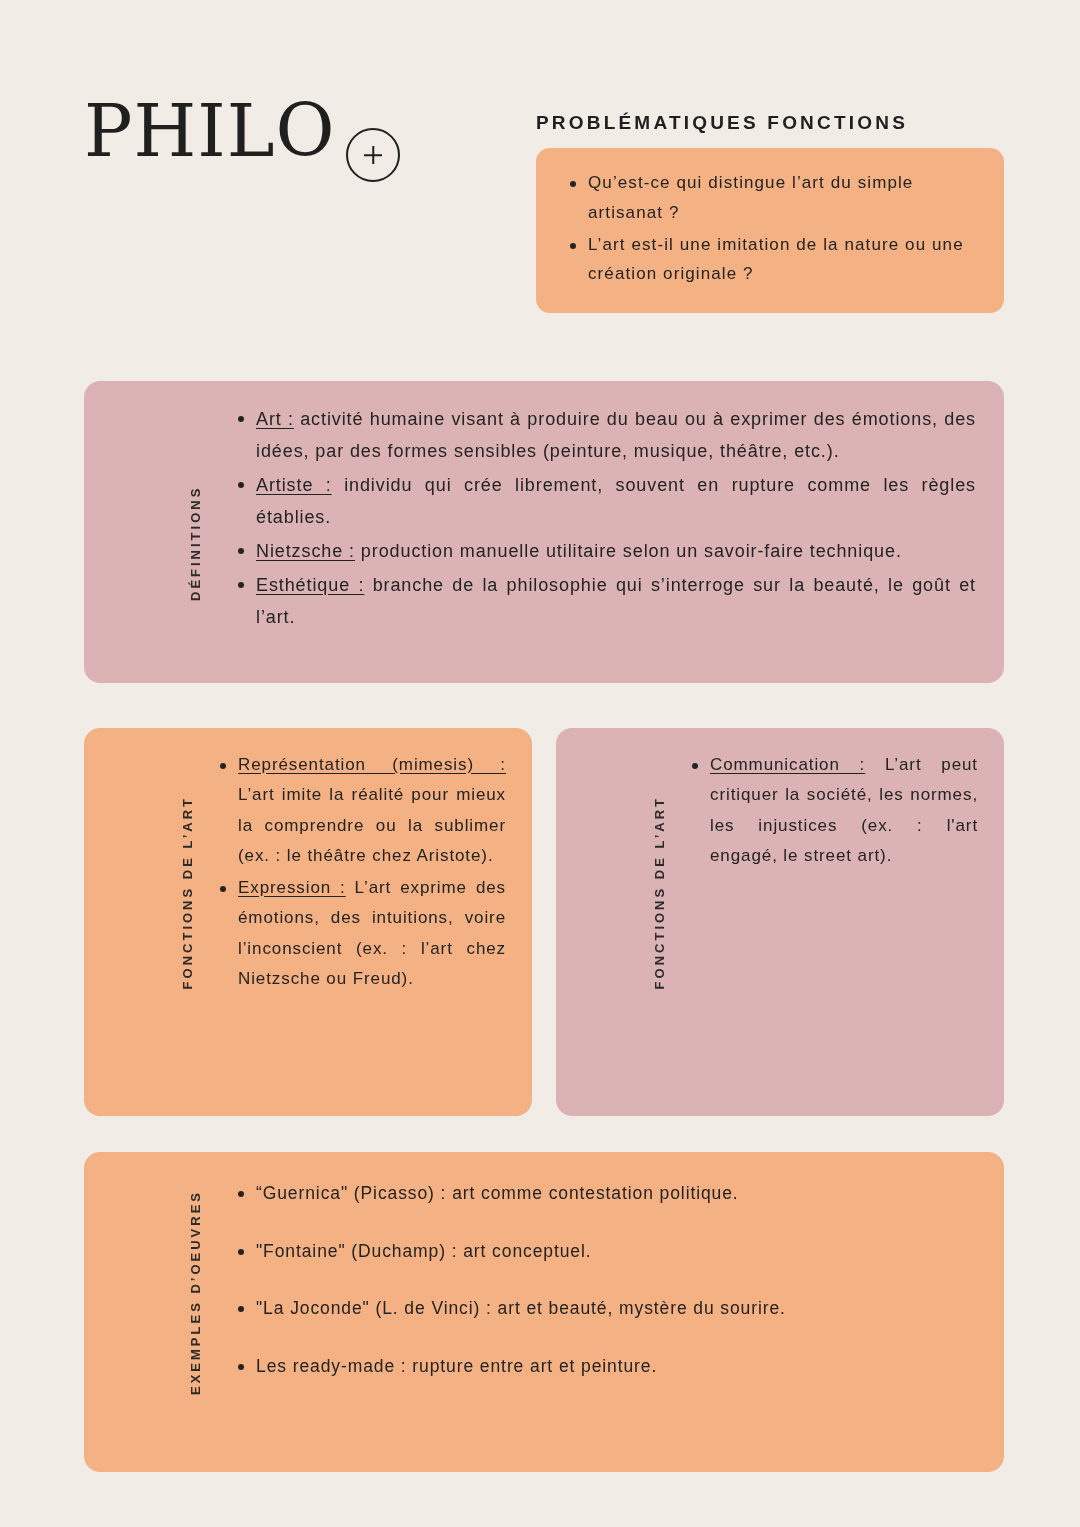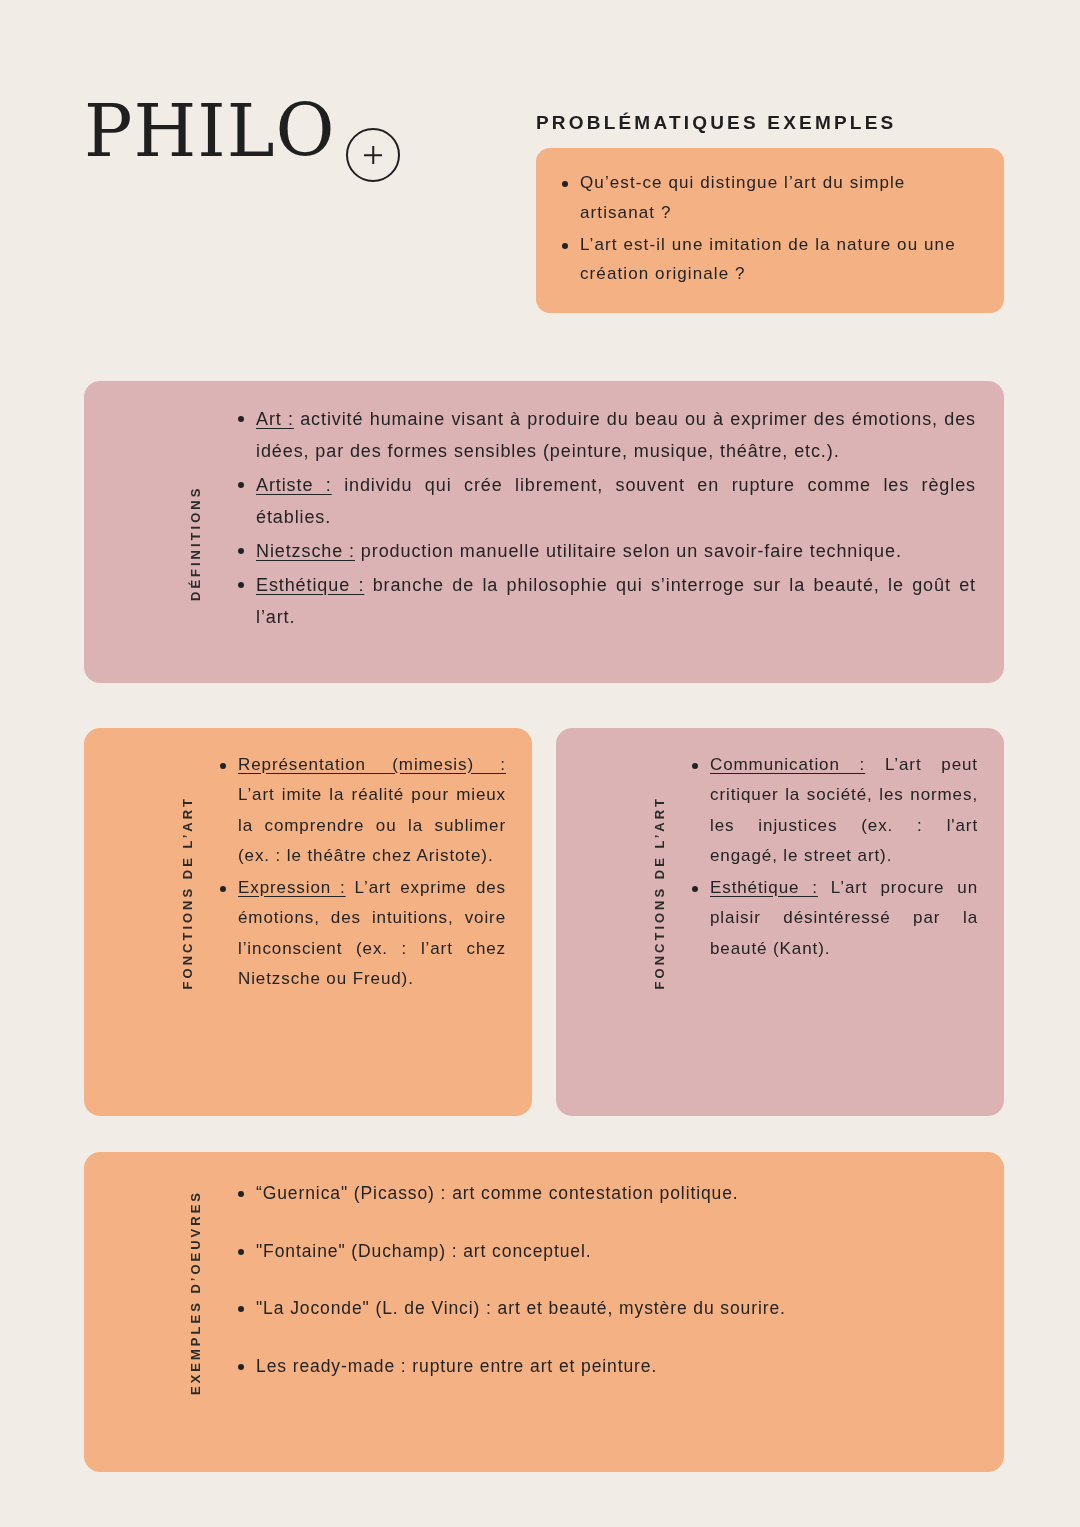--- a/index.html
+++ b/index.html
@@ -88,21 +88,21 @@
     letter-spacing: 3.2px;
     color: #1f1f1f;
   }
   .prob-box {
     position: absolute;
     left: 452px;
     top: 52px;
     width: 468px;
     background: #f4b183;
     border-radius: 14px;
-    padding: 20px 22px 22px 22px;
+    padding: 20px 22px 22px 30px;
     box-sizing: border-box;
   }
 
   
   .card {
     position: absolute;
     border-radius: 16px;
     box-sizing: border-box;
   }
   .card.pink { background: #dcb3b5; }
@@ -232,21 +232,21 @@
 <body>
 
 <div class="page">
 
   <div class="header">
     <div class="title-block">
       <div class="title-line">PHILO</div>
       <div class="title-deco"></div>
     </div>
 
-    <div class="prob-heading">PROBLÉMATIQUES EXEMPLES</div>
+    <div class="prob-heading">PROBLÉMATIQUES FONCTIONS</div>
 
     <div class="prob-box">
       <ul class="bullets">
         <li>Qu’est-ce qui distingue l’art du simple artisanat ?</li>
         <li>L’art est-il une imitation de la nature ou une création originale ?</li>
       </ul>
     </div>
   </div>
 
   <div class="card pink" id="definitions">
@@ -264,21 +264,20 @@
     <ul class="bullets">
       <li><span class="term">Représentation (mimesis) :</span><span> L’art imite la réalité pour mieux la comprendre ou la sublimer (ex. : le théâtre chez Aristote).</span></li>
       <li><span class="term">Expression  :</span><span> L’art exprime des émotions, des intuitions, voire l’inconscient (ex. : l’art chez Nietzsche ou Freud).</span></li>
     </ul>
   </div>
 
   <div class="card pink" id="fonctions-right">
     <div class="side-label">FONCTIONS DE L’ART</div>
     <ul class="bullets">
       <li><span class="term">Communication :</span><span> L’art peut critiquer la société, les normes, les injustices (ex. : l'art engagé, le street art).</span></li>
-      <li><span class="term">Esthétique :</span><span> L’art procure un plaisir désintéressé par la beauté (Kant).</span></li>
     </ul>
   </div>
 
   <div class="card peach" id="exemples">
     <div class="side-label">EXEMPLES D’OEUVRES</div>
     <ul class="bullets">
       <li>“Guernica" (Picasso) : art comme contestation politique.</li>
       <li>"Fontaine" (Duchamp) : art conceptuel.</li>
       <li>"La Joconde" (L. de Vinci) : art et beauté, mystère du sourire.</li>
       <li>Les ready-made : rupture entre art et peinture.</li>

